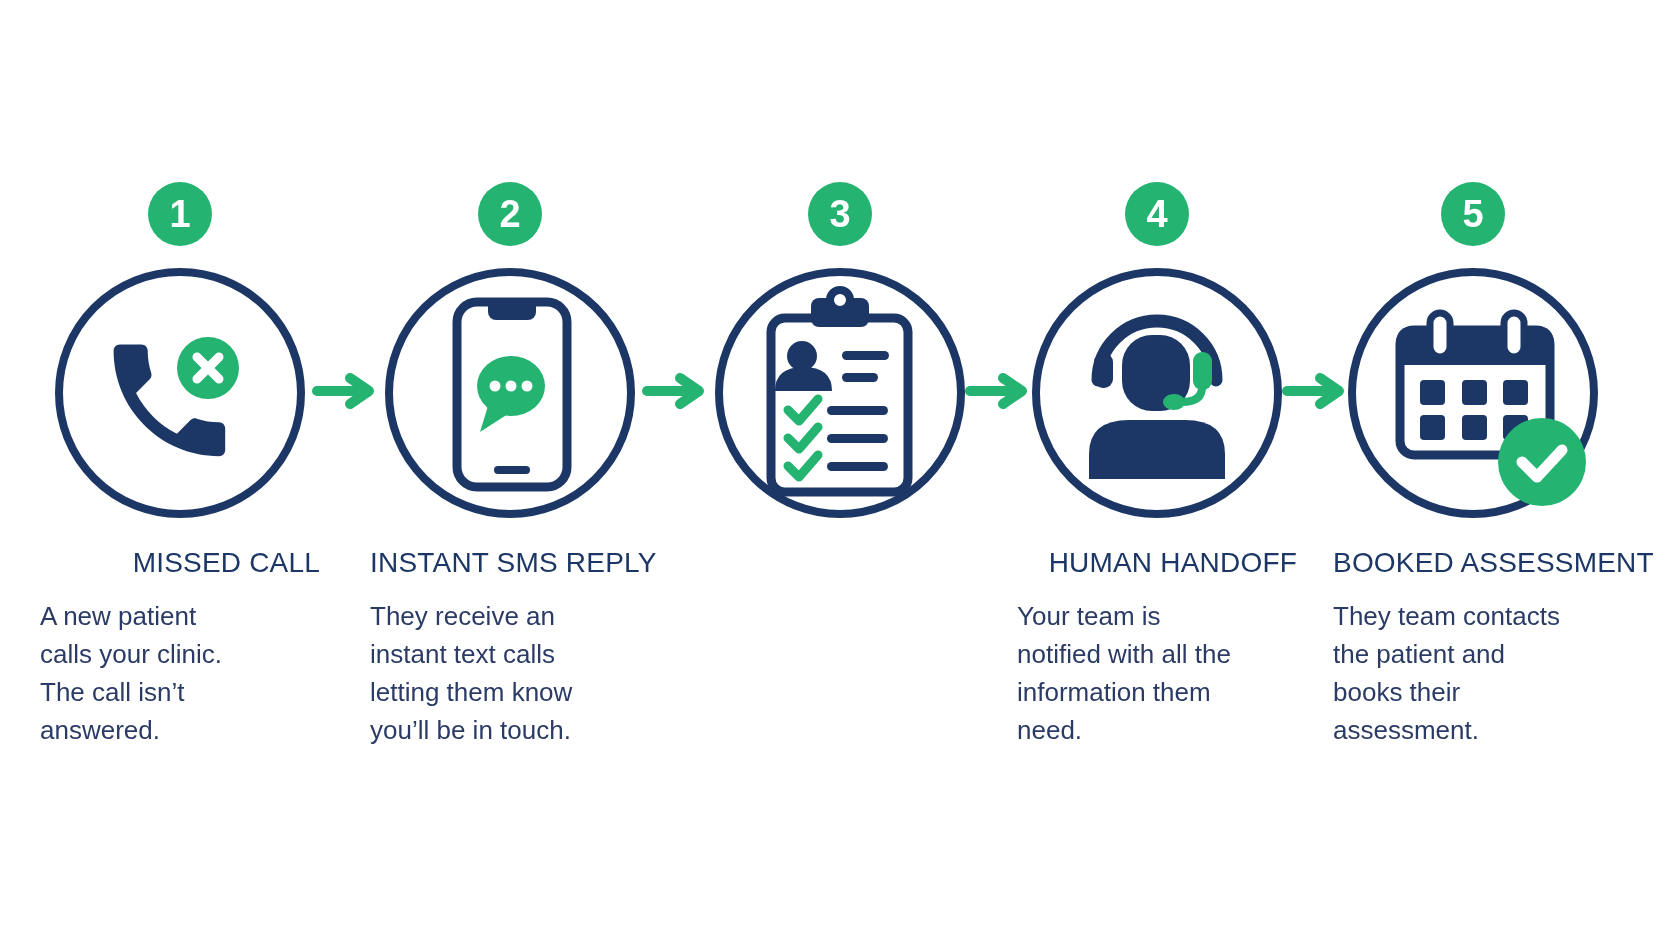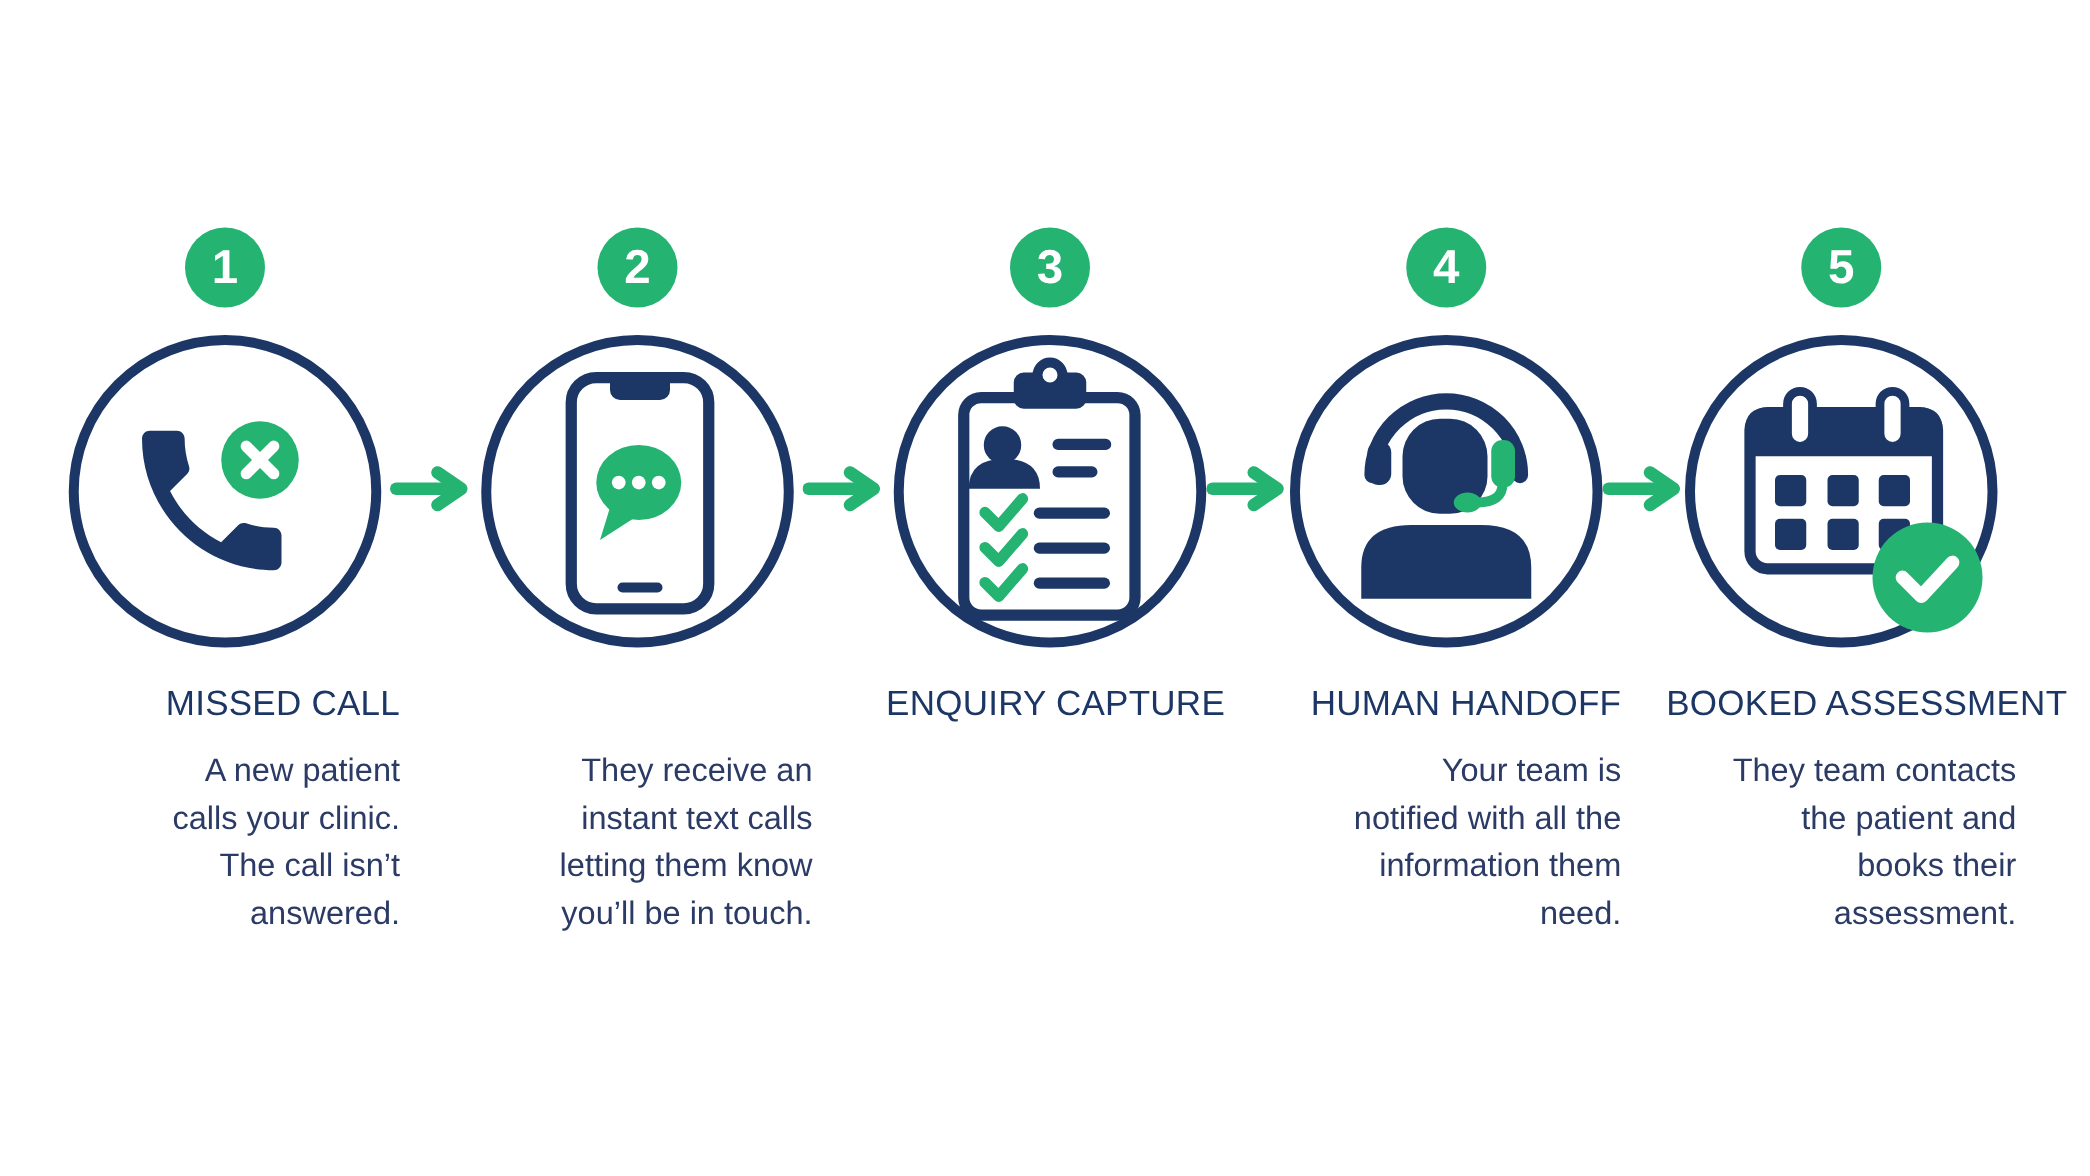--- a/index.html
+++ b/index.html
@@ -79,21 +79,21 @@
     font-size: 28px;
     font-weight: normal;
     letter-spacing: 0.2px;
     white-space: nowrap;
     color: var(--navy, #1c3765);
   }
   .step-desc {
     position: absolute;
     top: 597px;
     width: 100%;
-    text-align: right;
+    text-align: left;
     font-size: 26px;
     line-height: 38px;
     white-space: pre-line;
     color: var(--text, #2b3b66);
   }
   .arrow {
     position: absolute;
     top: 371px;
     width: 66px;
     height: 40px;
@@ -134,20 +134,21 @@
     <svg class="icon-svg" viewBox="0 0 250 250">
       <rect x="72" y="34" width="110" height="185" rx="20" fill="#ffffff" stroke="#1c3765" stroke-width="9"></rect>
       <path d="M103 37 h48 v7 a8 8 0 0 1 -8 8 h-32 a8 8 0 0 1 -8 -8 z" fill="#1c3765"></path>
       <rect x="109" y="198" width="36" height="8" rx="4" fill="#1c3765"></rect>
       <ellipse cx="126" cy="118" rx="34" ry="30" fill="#25b372"></ellipse>
       <path d="M103 138 L95 164 L123 146 Z" fill="#25b372"></path>
       <circle cx="110" cy="118" r="5.5" fill="#ffffff"></circle>
       <circle cx="126" cy="118" r="5.5" fill="#ffffff"></circle>
       <circle cx="142" cy="118" r="5.5" fill="#ffffff"></circle>
     </svg>
+    <div class="step-title">INSTANT SMS REPLY</div>
     <div class="step-desc">They receive an
 instant text calls
 letting them know
 you’ll be in touch.</div>
   </div>
 
   <svg class="arrow arrow-2" viewBox="0 0 66 40">
     <path d="M5 20 H45" stroke="#25b372" stroke-width="10" stroke-linecap="round" fill="none"></path>
     <path d="M38 7 L57 20 L38 33" stroke="#25b372" stroke-width="10" stroke-linecap="round" stroke-linejoin="round" fill="none"></path>
   </svg>
@@ -163,21 +164,20 @@
       <path d="M60 123 Q60 99 88.5 99 Q117 99 117 123 Z" fill="#1c3765"></path>
       <rect x="127" y="83" width="47" height="9" rx="4.5" fill="#1c3765"></rect>
       <rect x="127" y="105" width="36" height="9" rx="4.5" fill="#1c3765"></rect>
       <path d="M73 142 L84 153 L103 131" stroke="#25b372" stroke-width="9" stroke-linecap="round" stroke-linejoin="round" fill="none"></path>
       <rect x="112" y="138" width="61" height="9" rx="4.5" fill="#1c3765"></rect>
       <path d="M73 170 L84 181 L103 159" stroke="#25b372" stroke-width="9" stroke-linecap="round" stroke-linejoin="round" fill="none"></path>
       <rect x="112" y="166" width="61" height="9" rx="4.5" fill="#1c3765"></rect>
       <path d="M73 198 L84 209 L103 187" stroke="#25b372" stroke-width="9" stroke-linecap="round" stroke-linejoin="round" fill="none"></path>
       <rect x="112" y="194" width="61" height="9" rx="4.5" fill="#1c3765"></rect>
     </svg>
-    <div class="step-title">ENQUIRY CAPTURE</div>
   </div>
 
   <svg class="arrow arrow-3" viewBox="0 0 66 40">
     <path d="M5 20 H45" stroke="#25b372" stroke-width="10" stroke-linecap="round" fill="none"></path>
     <path d="M38 7 L57 20 L38 33" stroke="#25b372" stroke-width="10" stroke-linecap="round" stroke-linejoin="round" fill="none"></path>
   </svg>
 
   <div class="step step-4">
     <div class="badge">4</div>
     <div class="big-circle"></div>

